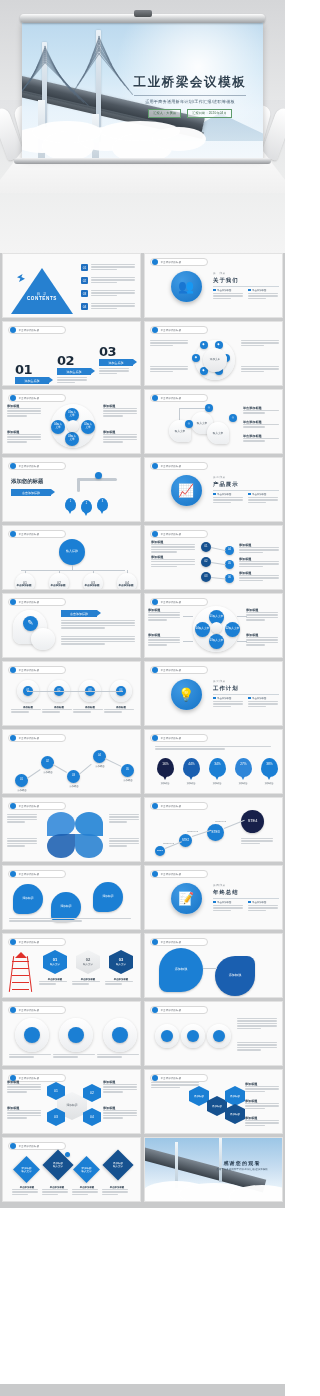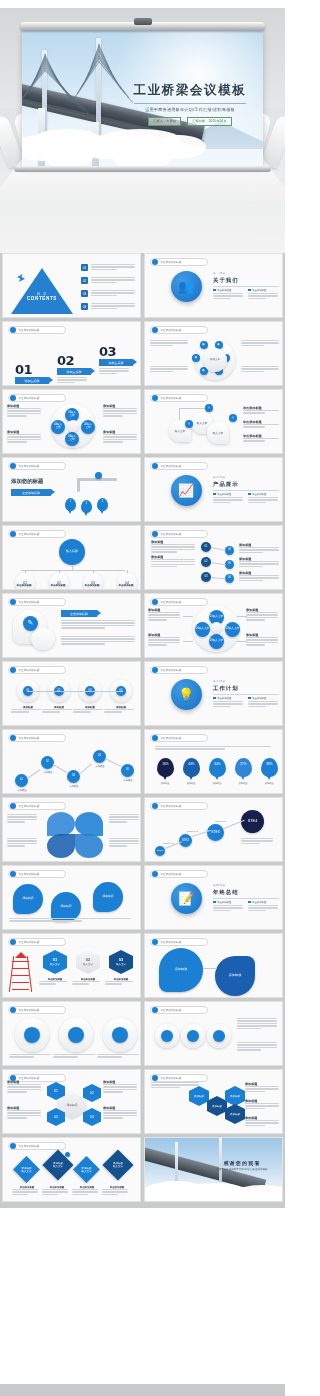--- a/index.html
+++ b/index.html
@@ -2,21 +2,21 @@
 <html><head>
 <meta charset="utf-8">
 <style>
   * { box-sizing: border-box; margin:0; padding:0; }
   html,body{ background:#ffffff; }
   body{
     width:285px; height:1396px; position:relative; overflow:hidden;
     font-family:"Liberation Sans","DejaVu Sans",sans-serif;
   }
   
-  .hero{ position:absolute; left:0; top:8px; width:285px; height:253px; overflow:hidden;
+  .hero{ position:absolute; left:0; top:0; width:285px; height:253px; overflow:hidden;
     background:linear-gradient(#d9dadc 0%, #e3e4e6 40%, #eceded 70%, #f4f4f4 100%); }
   .room-wall{ position:absolute; left:0; top:0; width:100%; height:100px;
     background:linear-gradient(#d5d6d8,#e6e7e8); }
   .room-table{ position:absolute; left:-10px; top:93px; width:305px; height:100px;
     background:linear-gradient(#ffffff 0%, #fbfbfb 55%, #f0f0f0 100%);
     clip-path:polygon(22% 12%, 78% 12%, 100% 100%, 0% 100%);
     box-shadow:0 2px 5px rgba(0,0,0,.12); }
   .chairs{ position:absolute; left:0; top:96px; width:285px; height:78px; }
   .chair{ position:absolute; width:17px; height:52px; border-radius:9px 9px 3px 3px;
     background:linear-gradient(#ffffff,#dedfe1); box-shadow:0 1px 2px rgba(0,0,0,.18);

